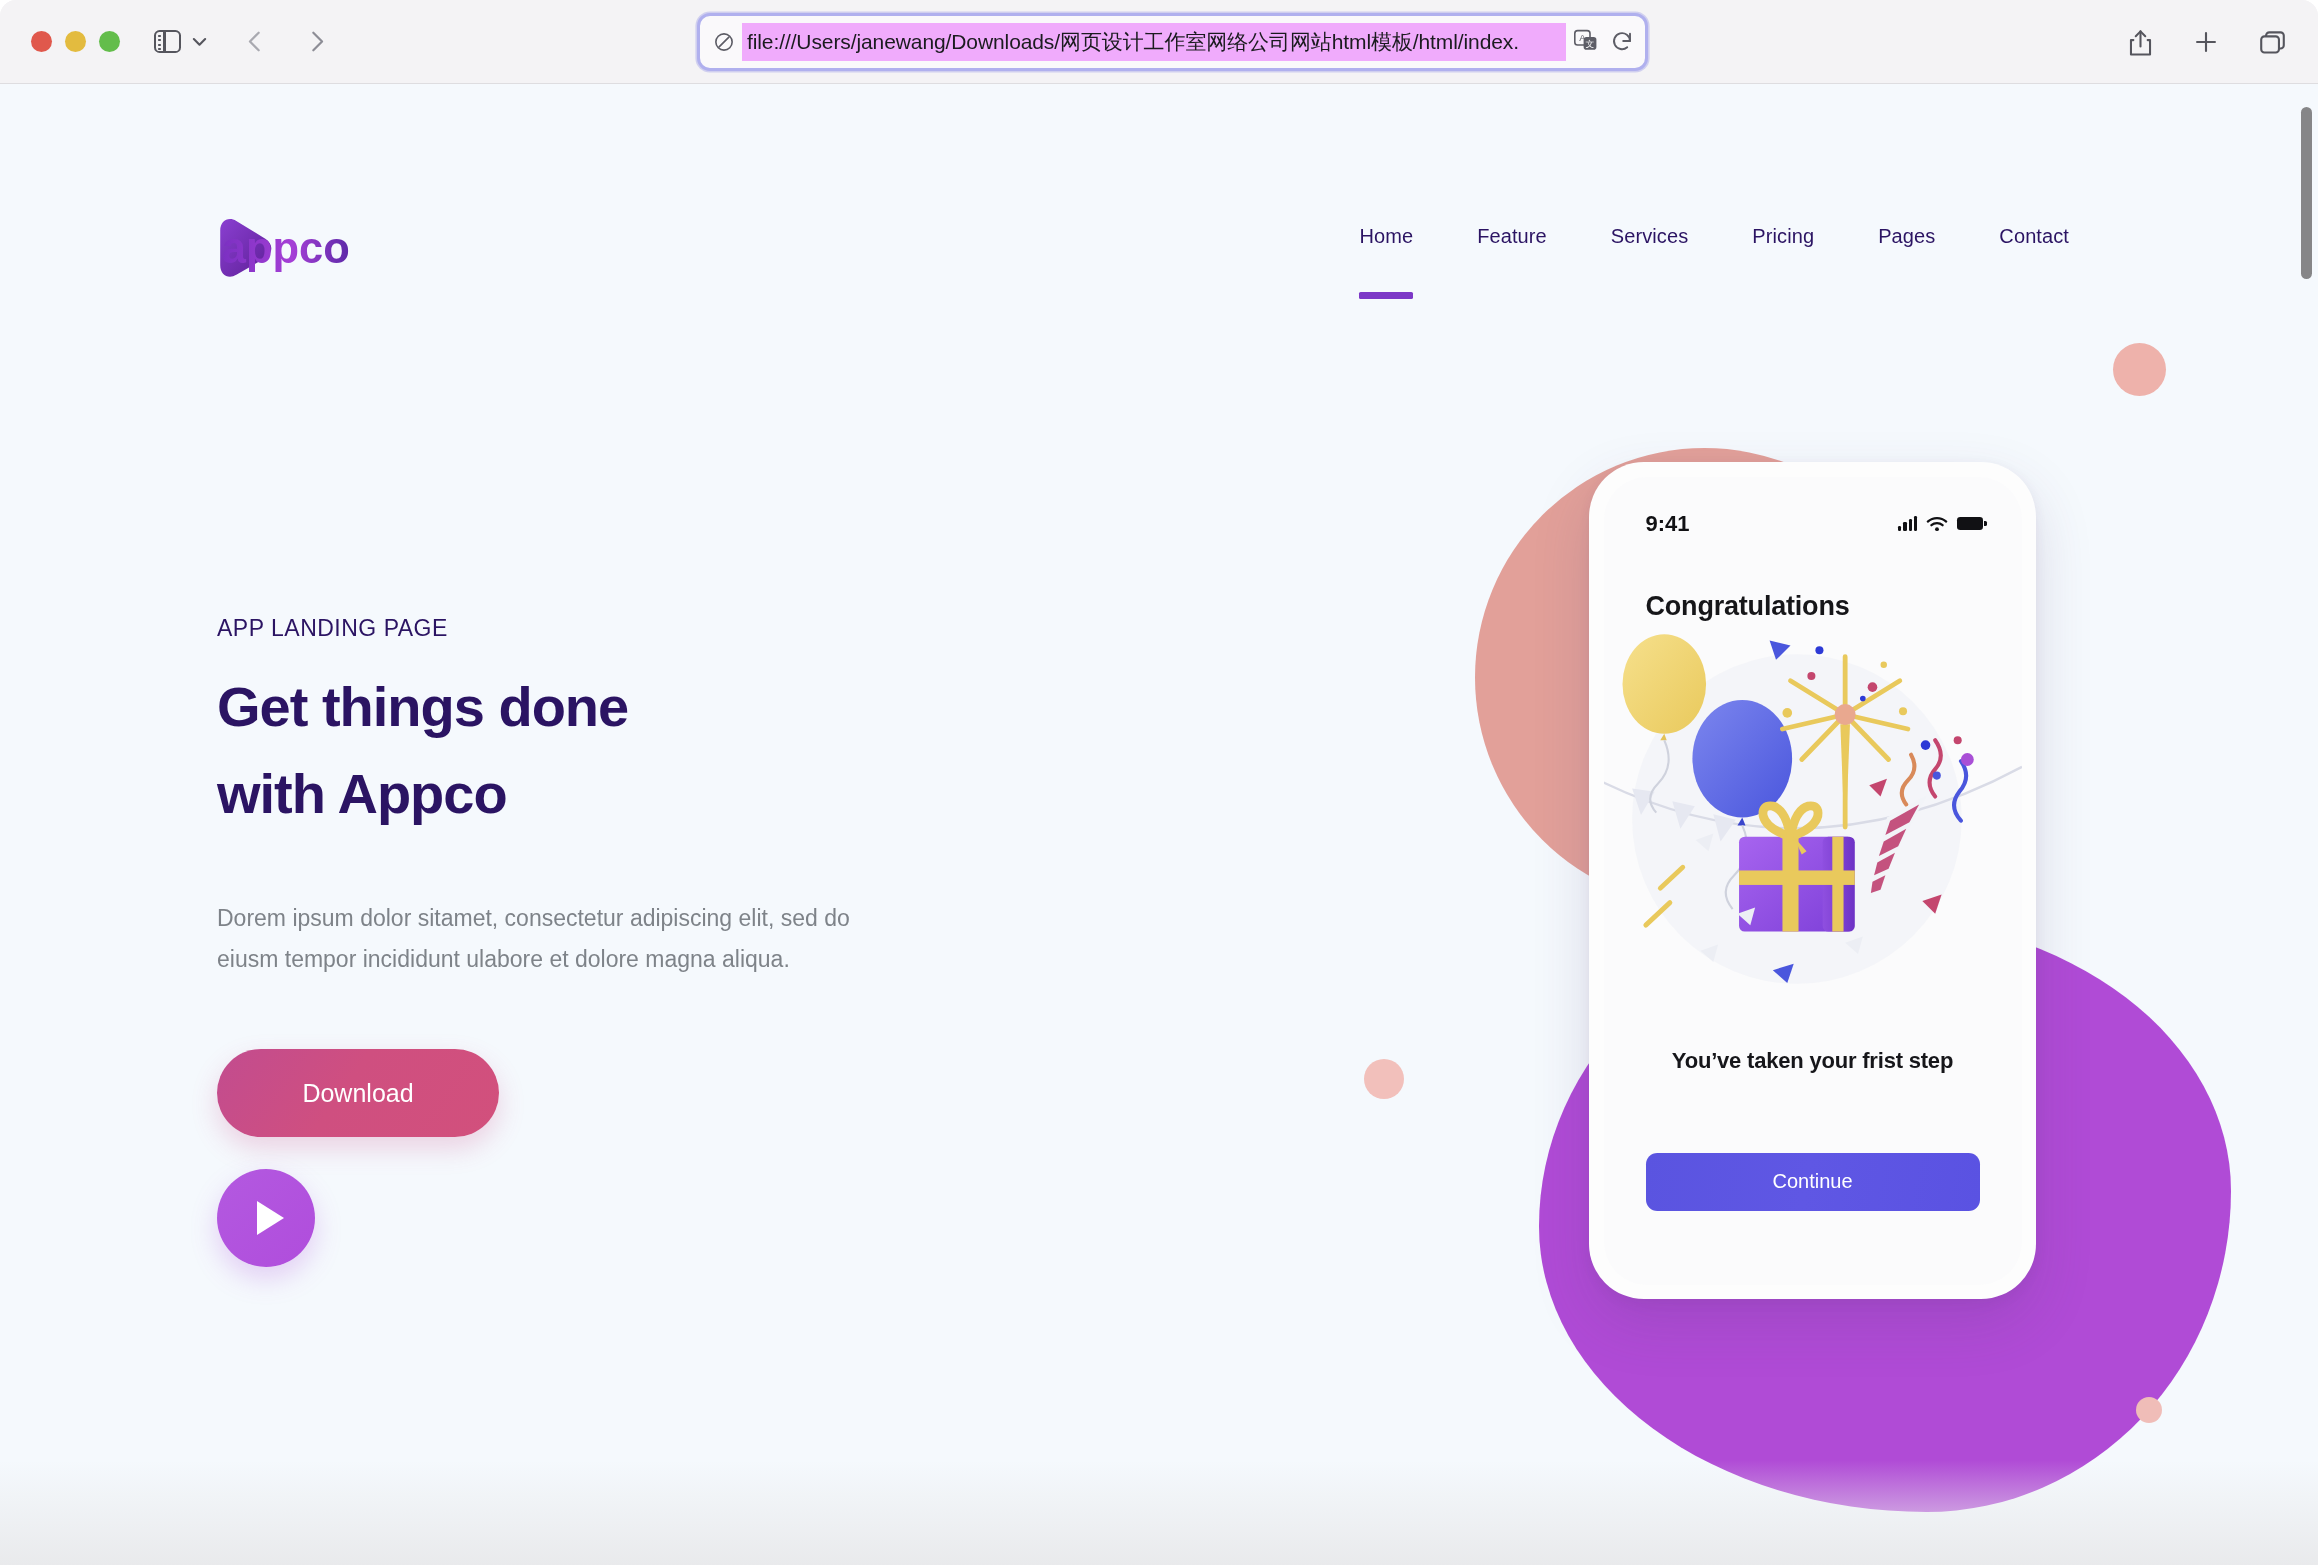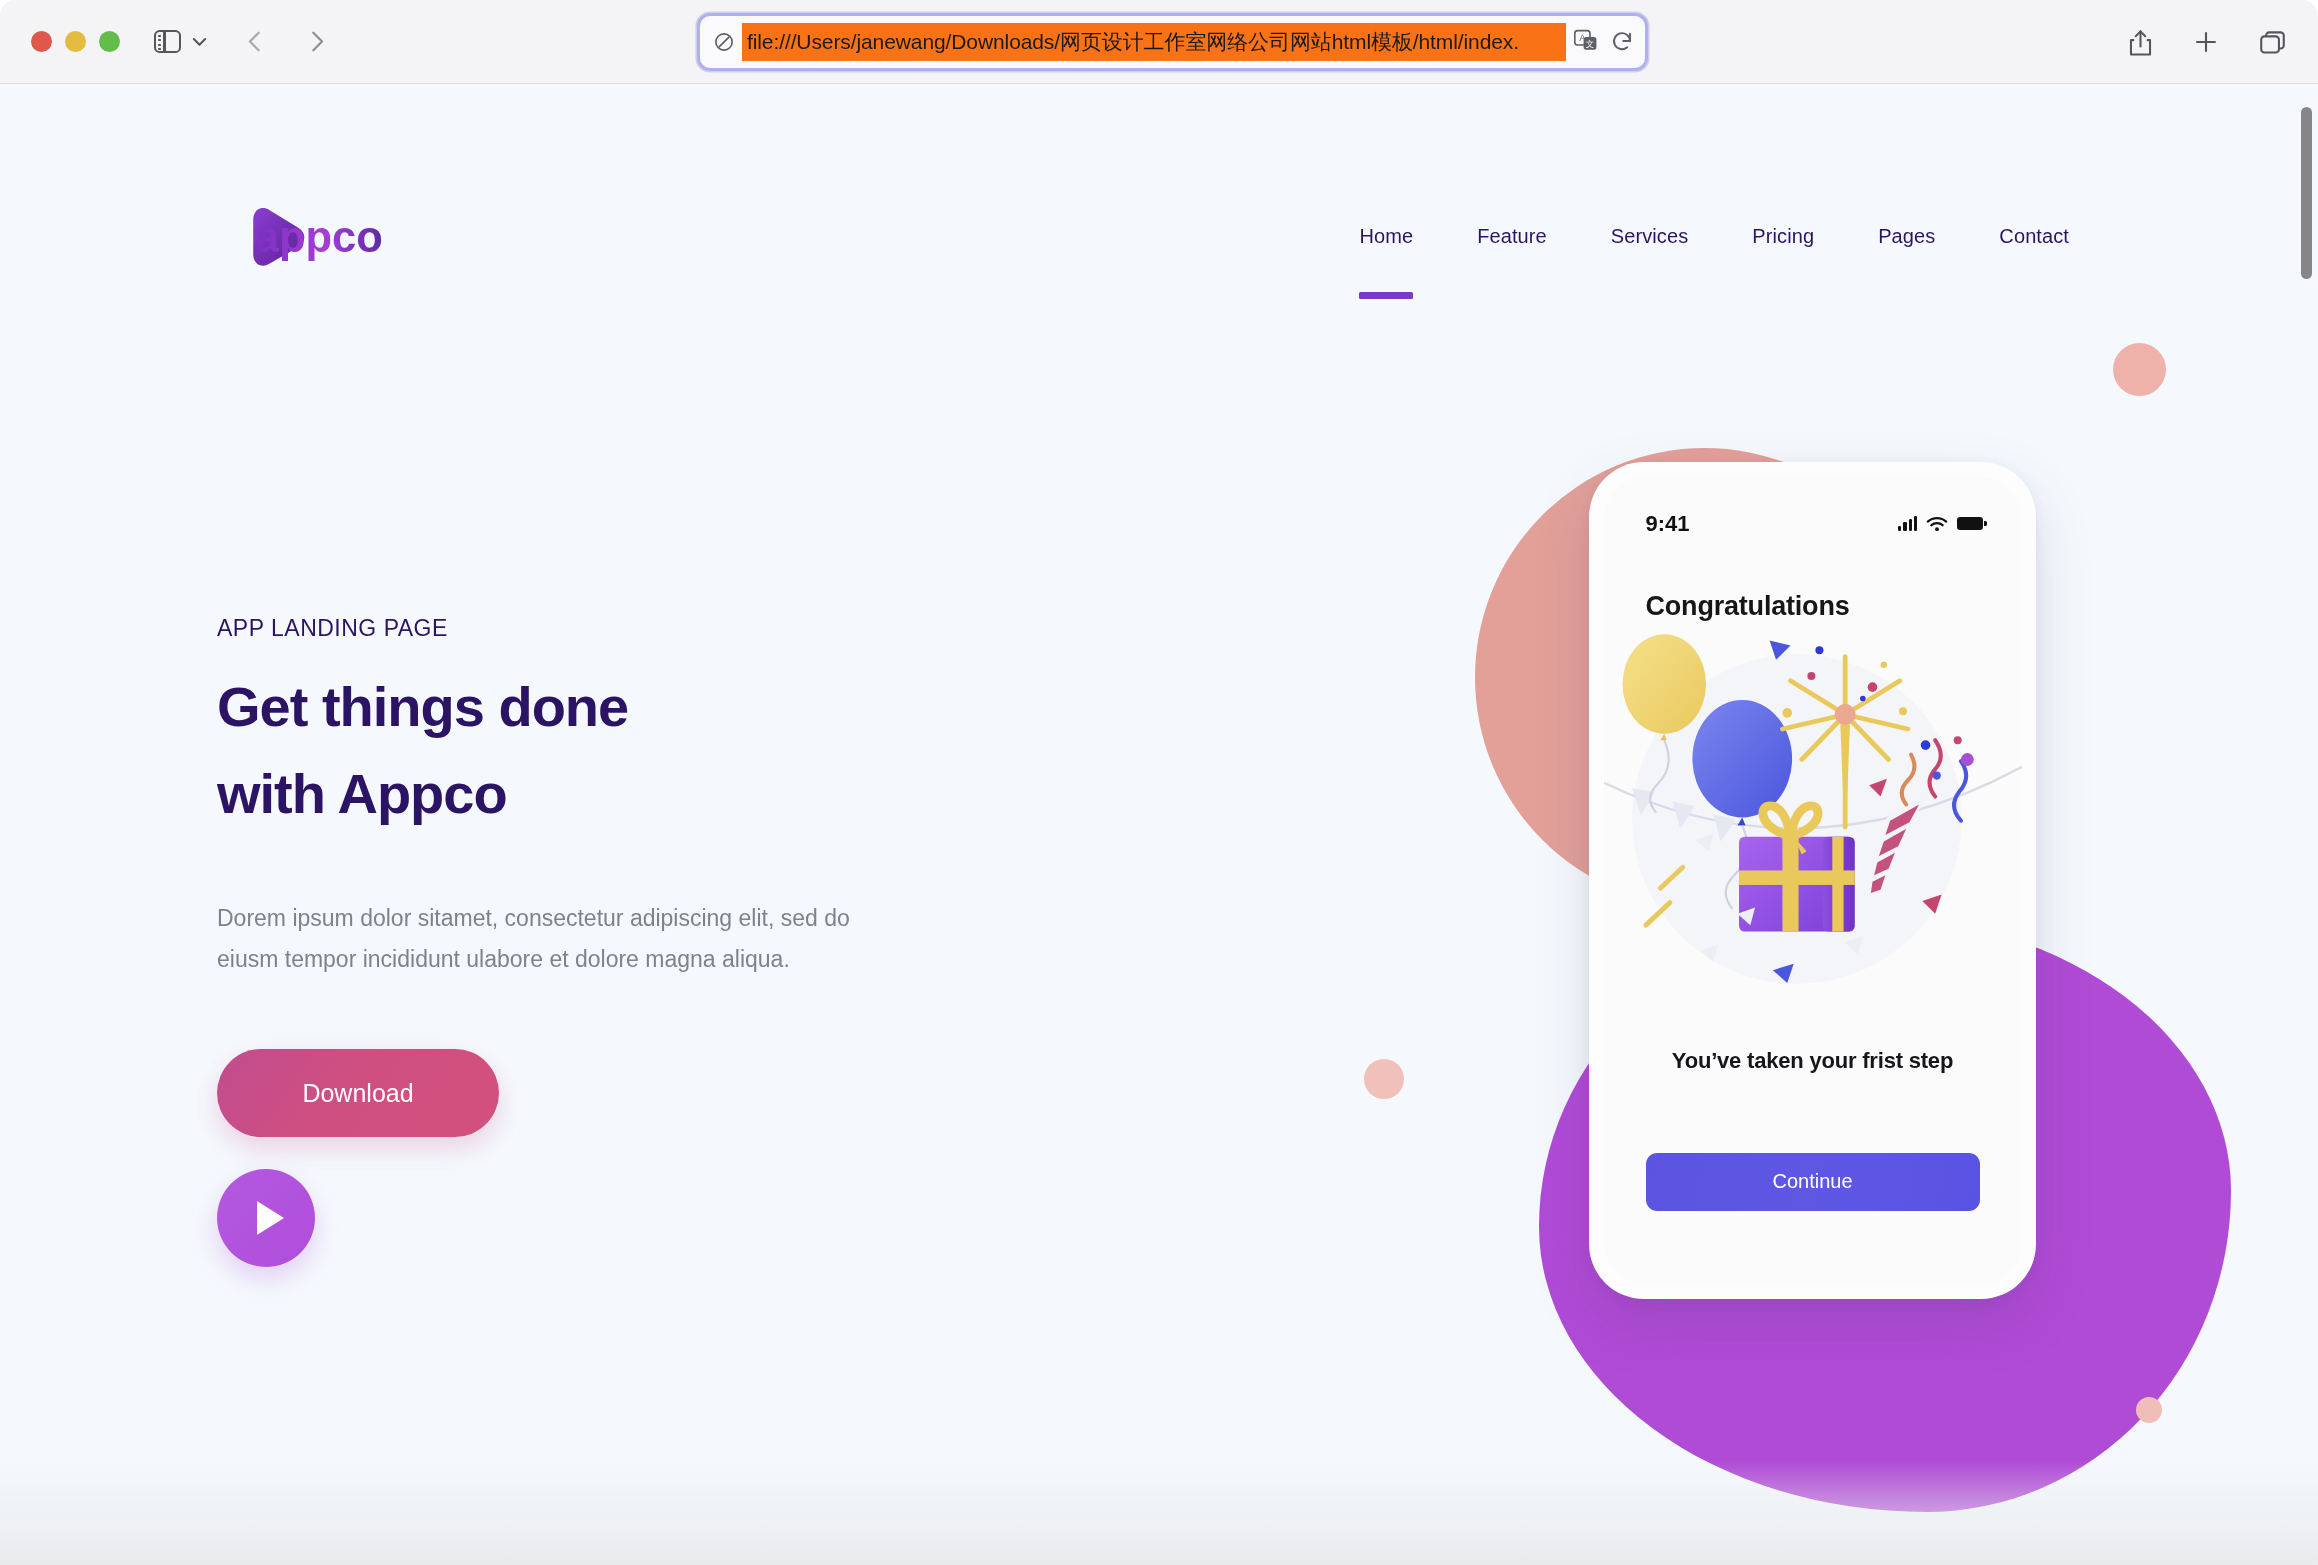--- a/index.html
+++ b/index.html
@@ -53,21 +53,21 @@
     padding: 0 11.3px 0 13px;
     overflow: hidden;
   }
   .url-shield { flex: 0 0 auto; color: #5d5d66; display: flex; align-items: center; }
   .url-text {
     flex: 1 1 auto;
     font-size: 21px;
     color: #1b1b1f;
     white-space: nowrap;
     overflow: hidden;
-    background: #f97316;
+    background: #f0abfc;
     padding: 4.8px 3.2px 5.6px 4.8px;
     margin-left: 7.2px;
     letter-spacing: -0.1px;
   }
   .url-actions { flex: 0 0 auto; display: flex; align-items: center; gap: 11.3px; margin-left: 8px; }
 
   .toolbar-right {
     position: absolute; right: 31px; top: 0; height: 84px;
     display: flex; align-items: center; gap: 39px;
     color: #55555d;
@@ -100,22 +100,22 @@
     width: 11.3px; height: 172px;
     background: #868688; border-radius: 6.4px;
   }
 
   
   .site-header {
     position: absolute; top: 0; left: 0; right: 0; height: 145px;
     display: flex; align-items: center;
   }
   .logo {
-    position: absolute; left: 217px; top: 121px;
-    width: 165px; height: 63px; margin-left: 33px;
+    position: absolute; left: 217px; top: 132px;
+    width: 165px; height: 63px;
   }
   .nav {
     position: absolute; right: 217px; top: 141px;
     display: flex; align-items: flex-start; gap: 0;
   }
   .nav-item {
     font-size: 20px; color: #2b1463;
     padding: 0 32px;
     position: relative;
     cursor: pointer;

